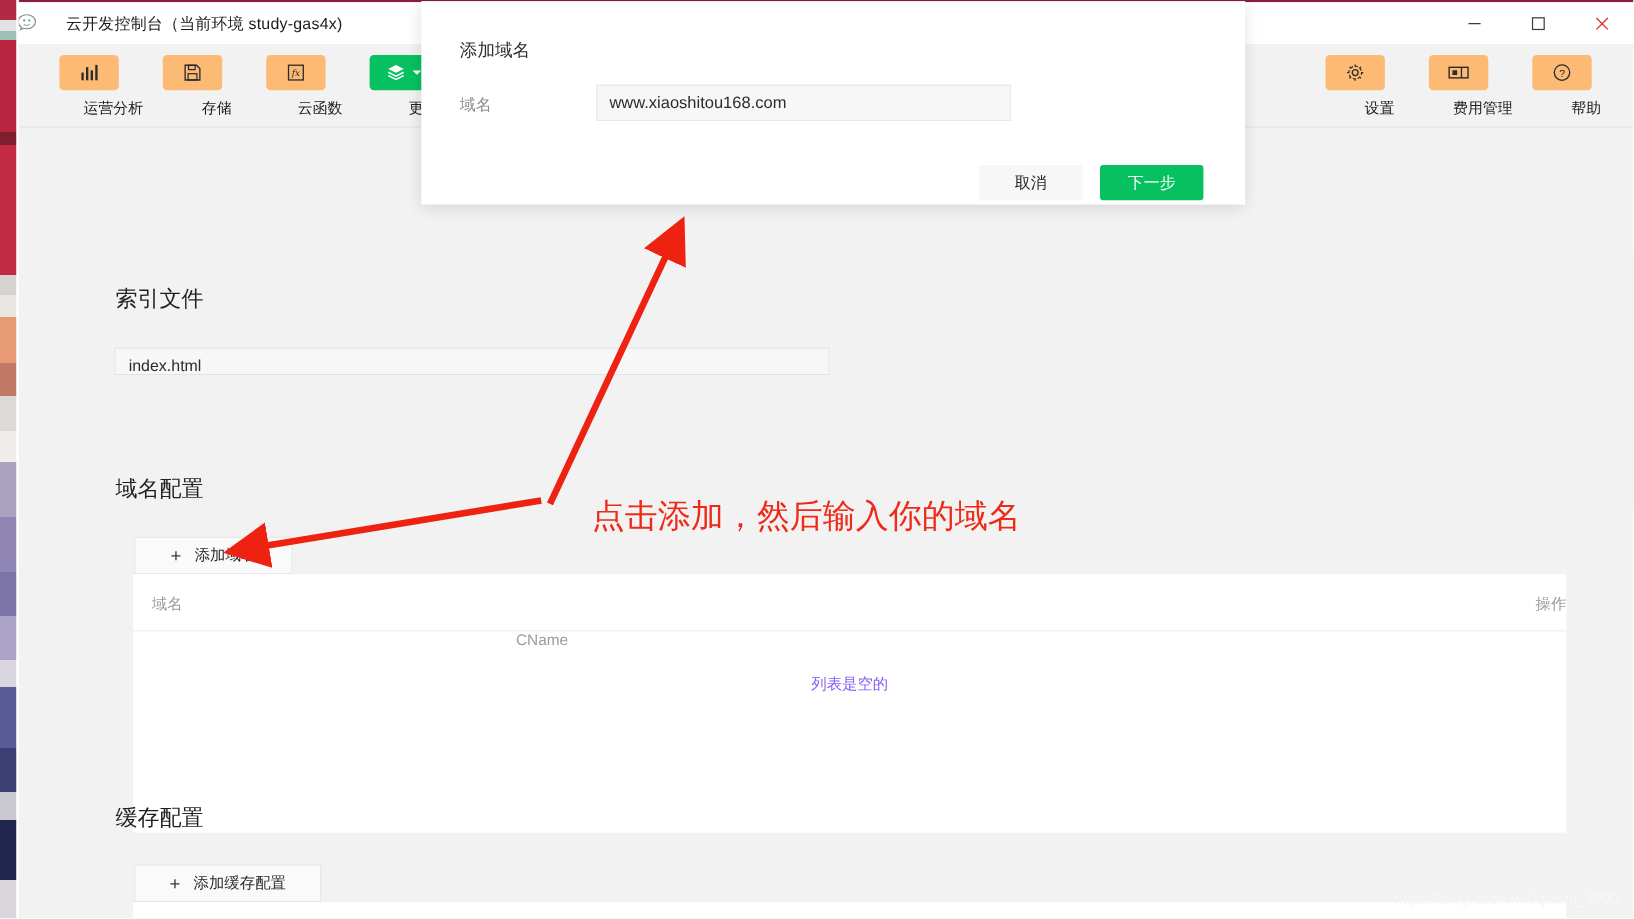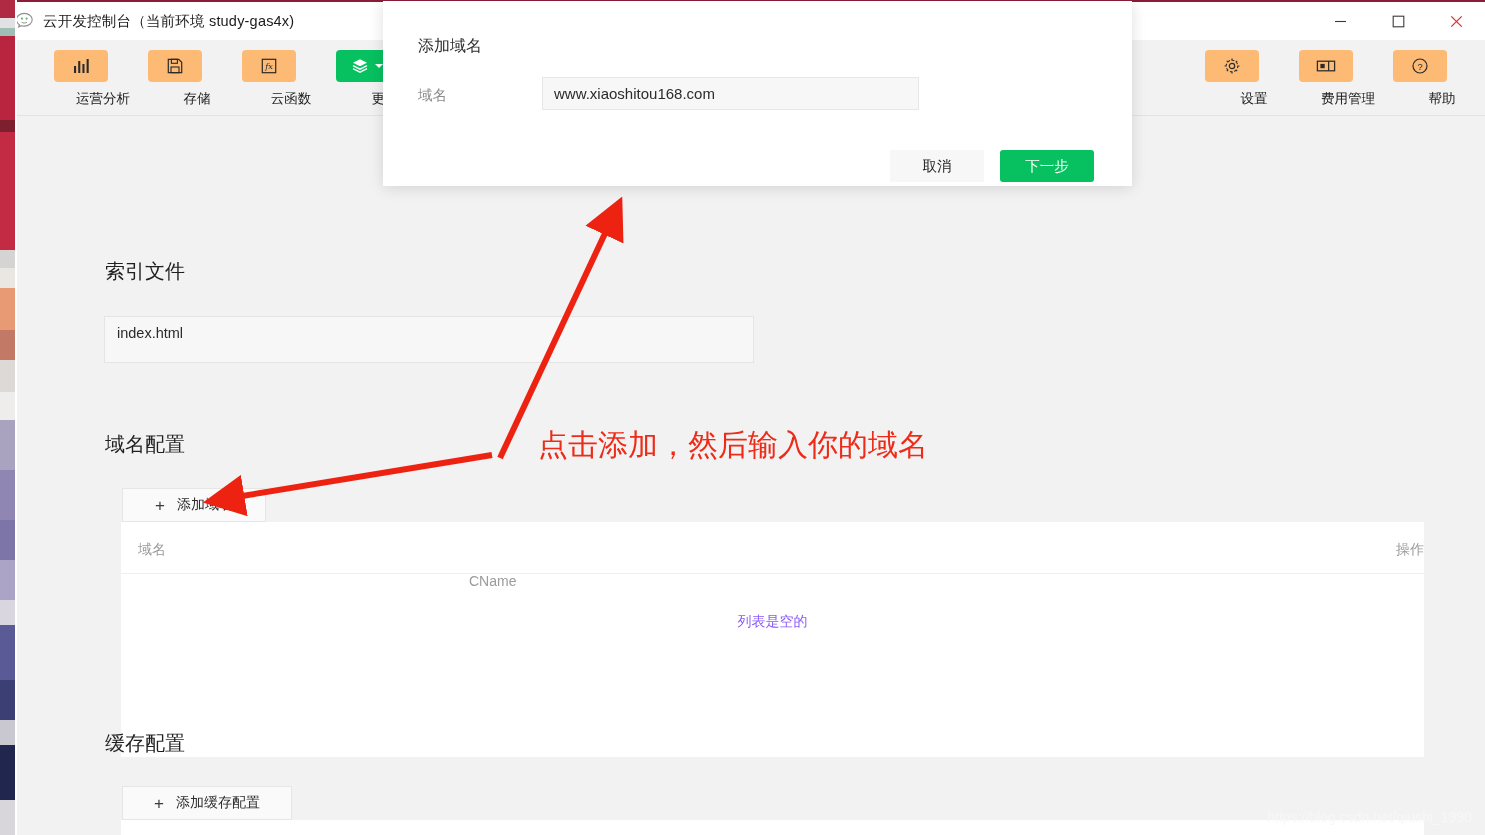--- a/index.html
+++ b/index.html
@@ -73,21 +73,21 @@
     position: absolute;
     left: 0; top: 2px;
     width: 100%; height: 38px;
     background: #ffffff;
     display: flex;
     align-items: center;
   }
   .titlebar-left {
     display: flex; align-items: center;
     padding-left: 0px;
-    gap: 8px;
+    gap: 25px;
   }
   .app-logo {
     width: 20px; height: 18px;
     margin-left: -2px;
     position: relative;
   }
   .app-title {
     font-size: 14.5px;
     color: #1a1a1a;
     letter-spacing: 0.2px;
@@ -188,21 +188,21 @@
   #title-cache { left: 88px; top: 613px; }
 
   .text-input {
     position: absolute;
     background: #f7f7f7;
     border: 1px solid #e4e4e4;
     font-size: 14.5px;
     color: #2b2b2b;
     padding: 0 12px;
     line-height: 32px;
-    height: 47px;
+    height: 25px;
   }
   #index-input {
     left: 87px; top: 199px;
     width: 650px;
   }
 
   .add-btn {
     position: absolute;
     height: 34px;
     background: #fafafa;
@@ -320,21 +320,21 @@
 
   
   .annot-svg {
     position: absolute;
     left: 0; top: 0;
     width: 1485px; height: 835px;
     pointer-events: none;
   }
   .annot-text {
     position: absolute;
-    left: 538px; top: 425px;
+    left: 538px; top: 449px;
     font-size: 30px;
     color: #ed2b18;
     white-space: nowrap;
     font-weight: 400;
   }
 
   .watermark {
     position: absolute;
     right: 13px; bottom: 10px;
     font-size: 14px;

